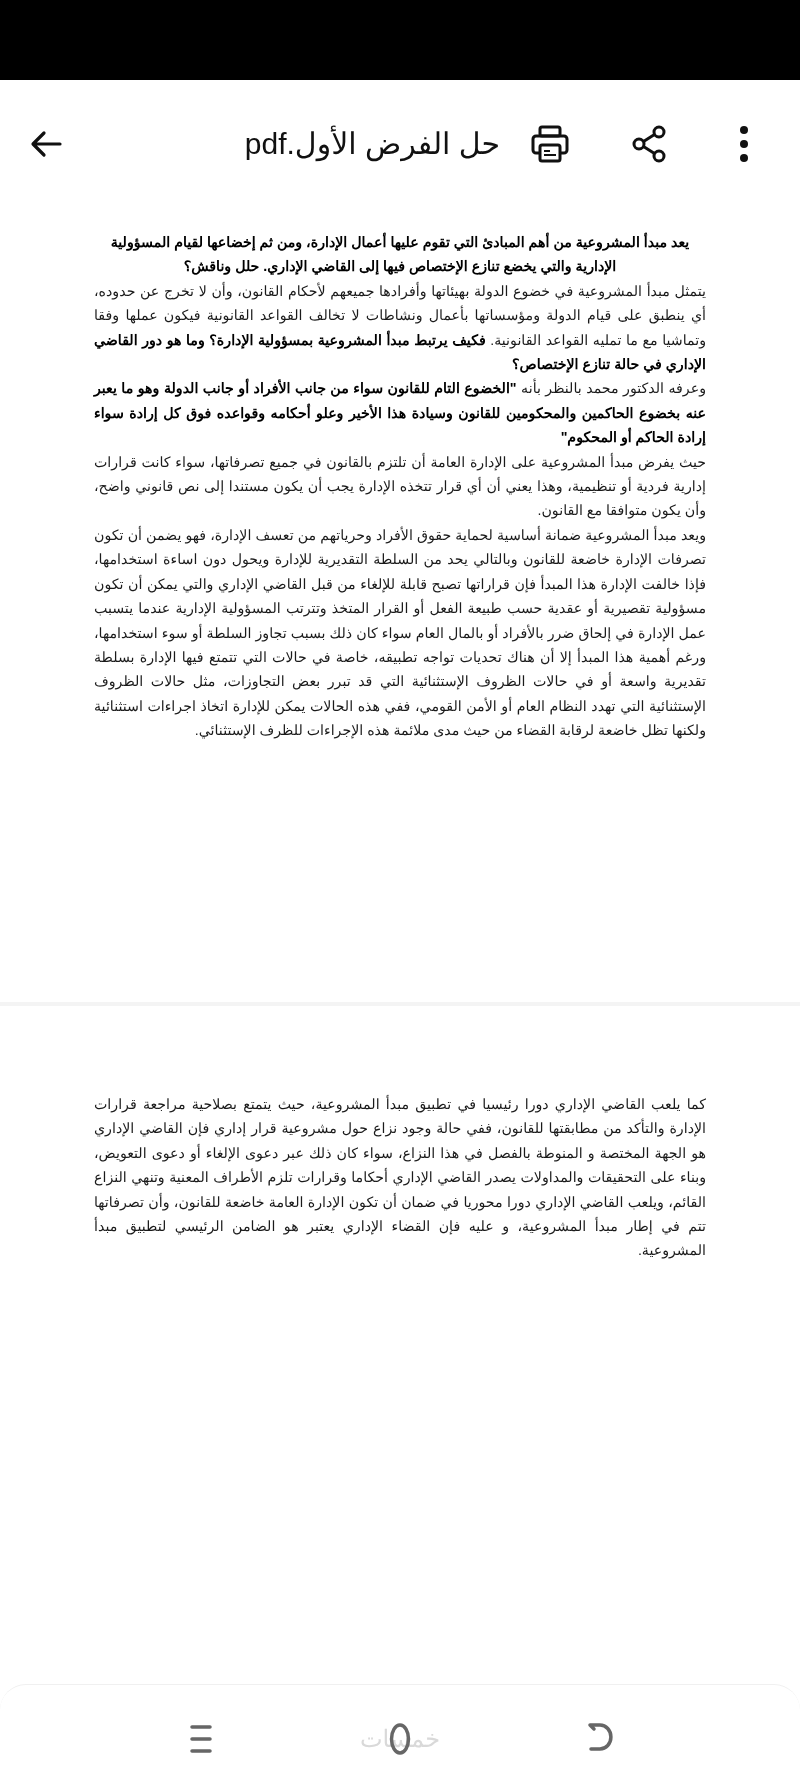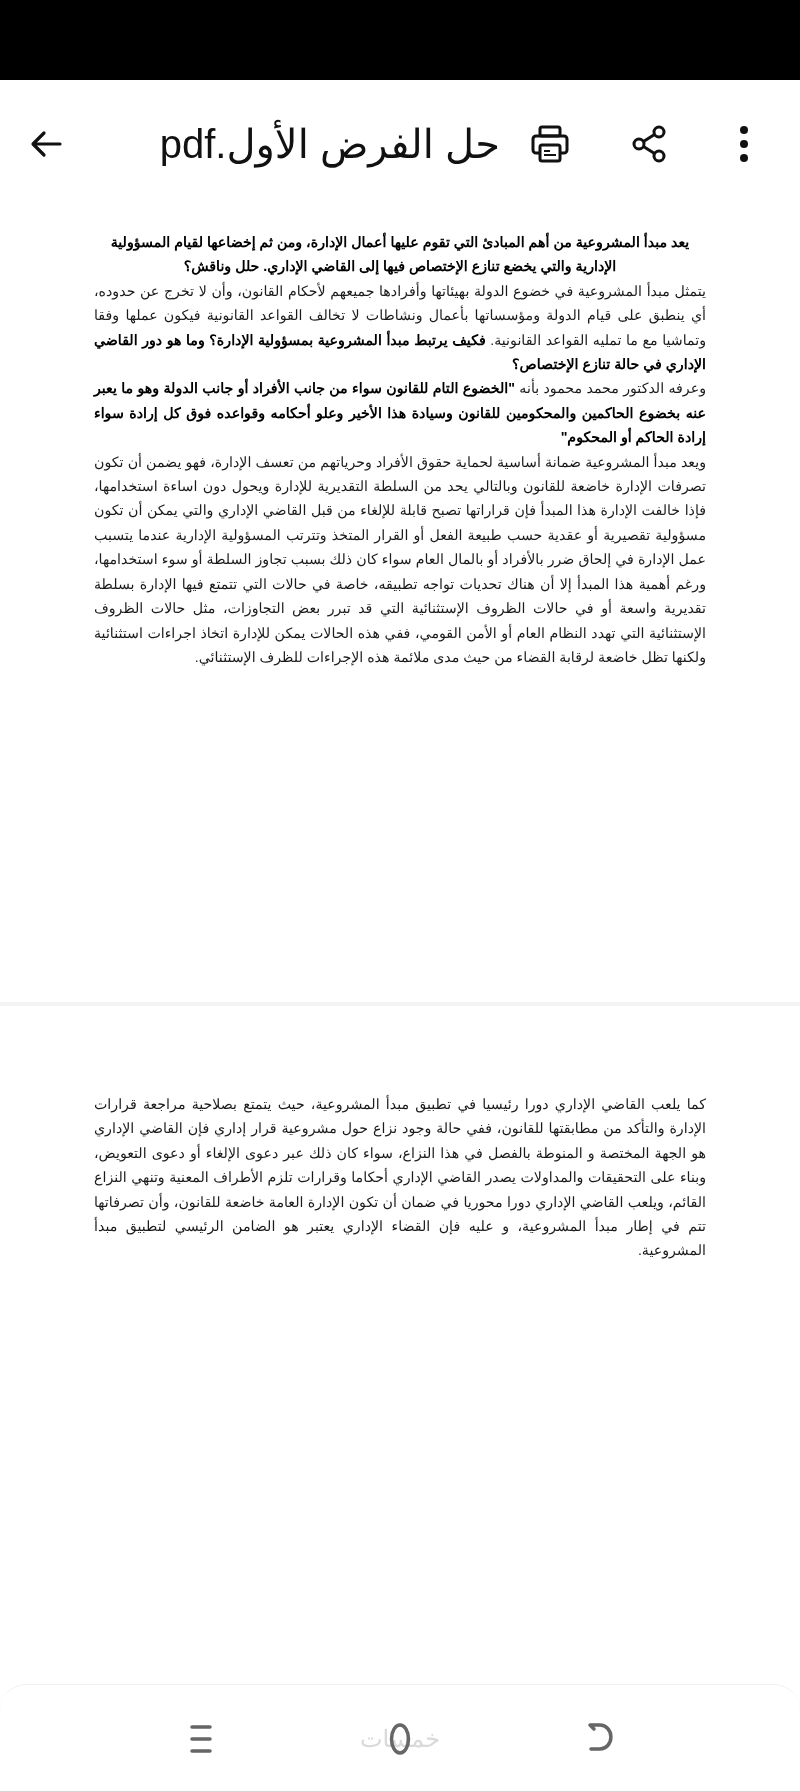--- a/index.html
+++ b/index.html
@@ -2,21 +2,21 @@
 <html><head>
 <meta charset="utf-8">
 <style>
   html, body { margin:0; padding:0; }
   body { width:800px; height:1791px; position:relative; background:#ffffff; overflow:hidden;
          font-family:"Liberation Sans", sans-serif; color:#111; }
   .status-bar { position:absolute; left:0; top:0; width:800px; height:80px; background:#000; }
   .app-bar { position:absolute; left:0; top:80px; width:800px; height:124px; background:#fff; }
   .app-bar .back { position:absolute; left:22px; top:40px; width:48px; height:48px; cursor:pointer; }
   .app-bar .title { position:absolute; left:240px; top:44px; width:260px; height:40px;
-         font-size:40px; line-height:40px; color:#111; direction:rtl; text-align:right; white-space:nowrap; }
+         font-size:30px; line-height:40px; color:#111; direction:rtl; text-align:right; white-space:nowrap; }
   .app-bar .icon-btn { position:absolute; top:40px; width:48px; height:48px; cursor:pointer; }
   .viewer { position:absolute; left:0; top:204px; width:756px; height:1480px; background:#0369a1; }
   .viewer .shade { position:absolute; left:0; top:0; width:800px; height:22px;
          background:linear-gradient(#e9e9e9, #ffffff); }
   .page { position:absolute; left:0; width:800px; background:#fff; }
   .page-sep { position:absolute; left:0; top:798px; width:800px; height:4px; background:#f4f4f4; }
   .content { position:absolute; left:94px; width:612px; direction:rtl; text-align:justify;
          font-size:14.2px; line-height:24.4px; color:#1a1a1a; }
   .content p { margin:0; }
   .content b { font-weight:bold; color:#000; }
@@ -64,21 +64,22 @@
   </div>
 </div>
 
 <div class="viewer">
   <div class="shade"></div>
 
   <div class="page" style="top:0; height:798px;">
     <div class="content" style="top:26px;">
       <p class="q">يعد مبدأ المشروعية من أهم المبادئ التي تقوم عليها أعمال الإدارة، ومن ثم إخضاعها لقيام المسؤولية الإدارية والتي يخضع تنازع الإختصاص فيها إلى القاضي الإداري. حلل وناقش؟</p>
       <p><span>يتمثل مبدأ المشروعية في خضوع الدولة بهيئاتها وأفرادها جميعهم لأحكام القانون، وأن لا تخرج عن حدوده، أي ينطبق على قيام الدولة ومؤسساتها بأعمال ونشاطات لا تخالف القواعد القانونية فيكون عملها وفقا وتماشيا مع ما تمليه القواعد القانونية. </span><b>فكيف يرتبط مبدأ المشروعية بمسؤولية الإدارة؟ وما هو دور القاضي الإداري في حالة تنازع الإختصاص؟</b></p>
-      <p><span>وعرفه الدكتور محمد محمود بأنه </span><b>"الخضوع التام للقانون سواء من جانب الأفراد أو جانب الدولة وهو ما يعبر عنه بخضوع الحاكمين والمحكومين للقانون وسيادة هذا الأخير وعلو أحكامه وقواعده فوق كل إرادة سواء إرادة الحاكم أو المحكوم"</b></p>
+      <p><span>وعرفه الدكتور محمد بالنظر بأنه </span><b>"الخضوع التام للقانون سواء من جانب الأفراد أو جانب الدولة وهو ما يعبر عنه بخضوع الحاكمين والمحكومين للقانون وسيادة هذا الأخير وعلو أحكامه وقواعده فوق كل إرادة سواء إرادة الحاكم أو المحكوم"</b></p>
+      <p>حيث يفرض مبدأ المشروعية على الإدارة العامة أن تلتزم بالقانون في جميع تصرفاتها، سواء كانت قرارات إدارية فردية أو تنظيمية، وهذا يعني أن أي قرار تتخذه الإدارة يجب أن يكون مستندا إلى نص قانوني واضح، وأن يكون متوافقا مع القانون.</p>
       <p>ويعد مبدأ المشروعية ضمانة أساسية لحماية حقوق الأفراد وحرياتهم من تعسف الإدارة، فهو يضمن أن تكون تصرفات الإدارة خاضعة للقانون وبالتالي يحد من السلطة التقديرية للإدارة ويحول دون اساءة استخدامها، فإذا خالفت الإدارة هذا المبدأ فإن قراراتها تصبح قابلة للإلغاء من قبل القاضي الإداري والتي يمكن أن تكون مسؤولية تقصيرية أو عقدية حسب طبيعة الفعل أو القرار المتخذ وتترتب المسؤولية الإدارية عندما يتسبب عمل الإدارة في إلحاق ضرر بالأفراد أو بالمال العام سواء كان ذلك بسبب تجاوز السلطة أو سوء استخدامها، ورغم أهمية هذا المبدأ إلا أن هناك تحديات تواجه تطبيقه، خاصة في حالات التي تتمتع فيها الإدارة بسلطة تقديرية واسعة أو في حالات الظروف الإستثنائية التي قد تبرر بعض التجاوزات، مثل حالات الظروف الإستثنائية التي تهدد النظام العام أو الأمن القومي، ففي هذه الحالات يمكن للإدارة اتخاذ اجراءات استثنائية ولكنها تظل خاضعة لرقابة القضاء من حيث مدى ملائمة هذه الإجراءات للظرف الإستثنائي.</p>
     </div>
   </div>
 
   <div class="page-sep"></div>
 
   <div class="page" style="top:802px; height:678px;">
     <div class="content" style="top:86px;">
       <p>كما يلعب القاضي الإداري دورا رئيسيا في تطبيق مبدأ المشروعية، حيث يتمتع بصلاحية مراجعة قرارات الإدارة والتأكد من مطابقتها للقانون، ففي حالة وجود نزاع حول مشروعية قرار إداري فإن القاضي الإداري هو الجهة المختصة و المنوطة بالفصل في هذا النزاع، سواء كان ذلك عبر دعوى الإلغاء أو دعوى التعويض، وبناء على التحقيقات والمداولات يصدر القاضي الإداري أحكاما وقرارات تلزم الأطراف المعنية وتنهي النزاع القائم، ويلعب القاضي الإداري دورا محوريا في ضمان أن تكون الإدارة العامة خاضعة للقانون، وأن تصرفاتها تتم في إطار مبدأ المشروعية، و عليه  فإن القضاء الإداري يعتبر هو الضامن الرئيسي لتطبيق مبدأ المشروعية.</p>
     </div>

